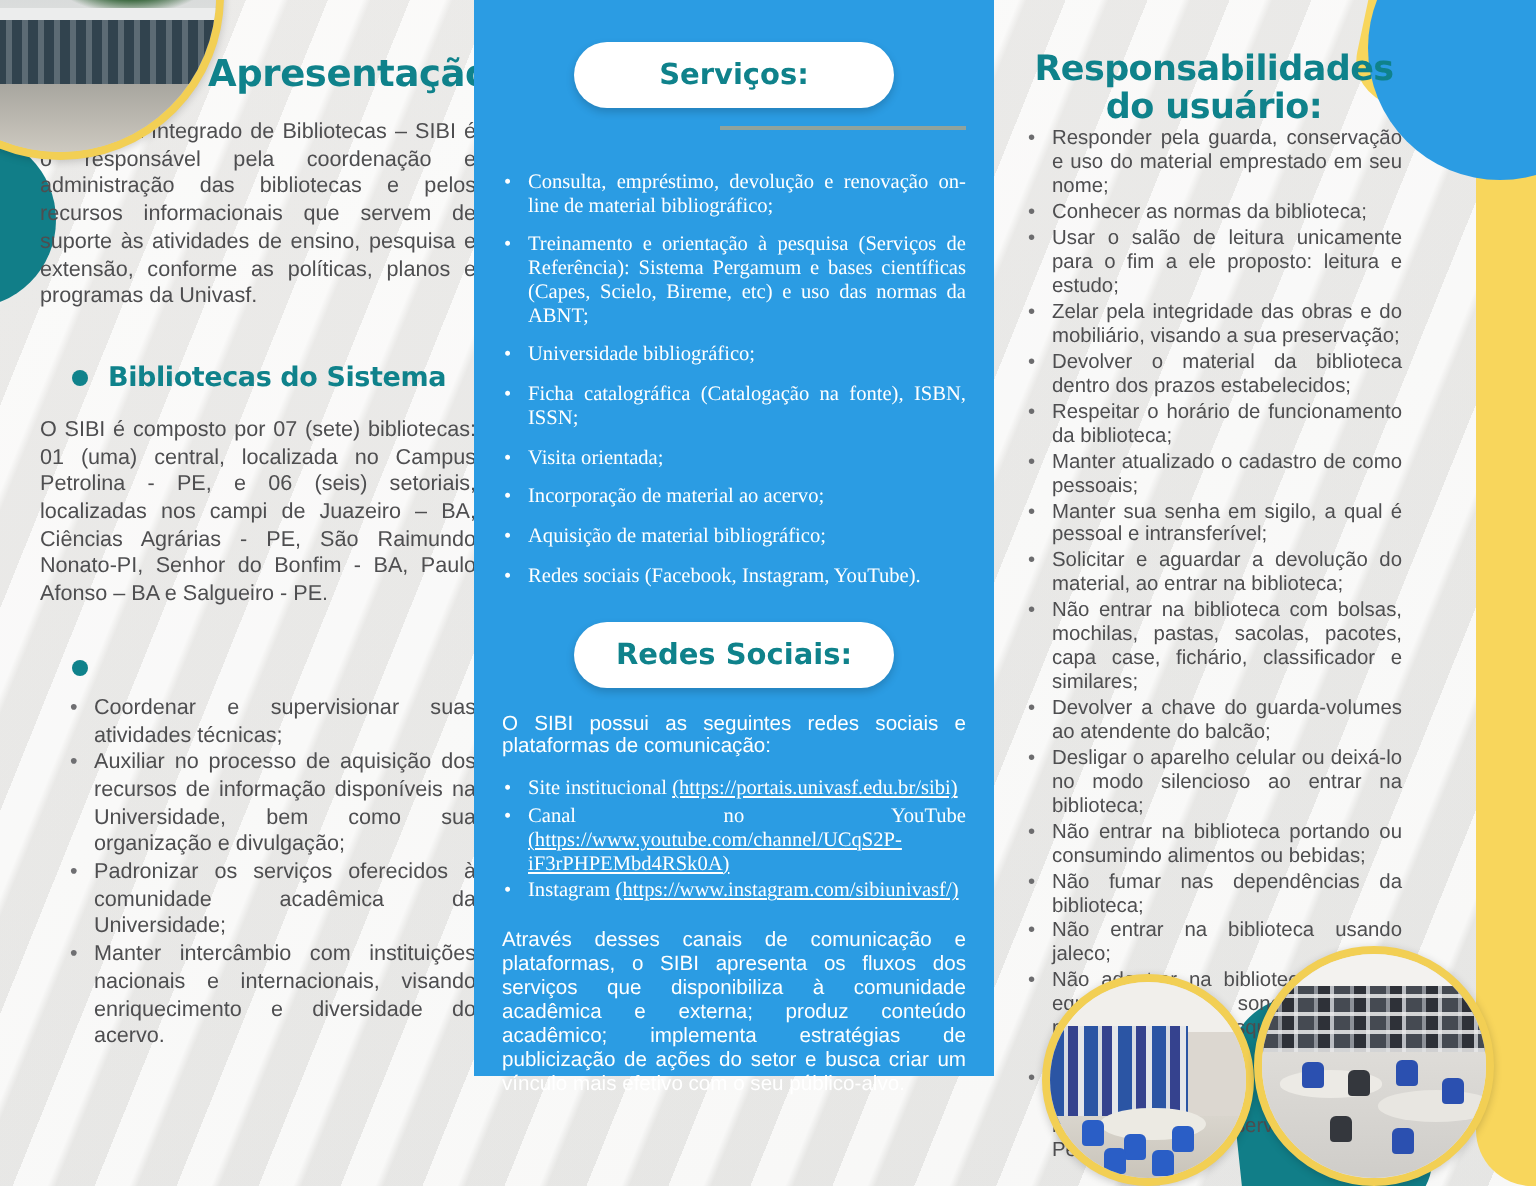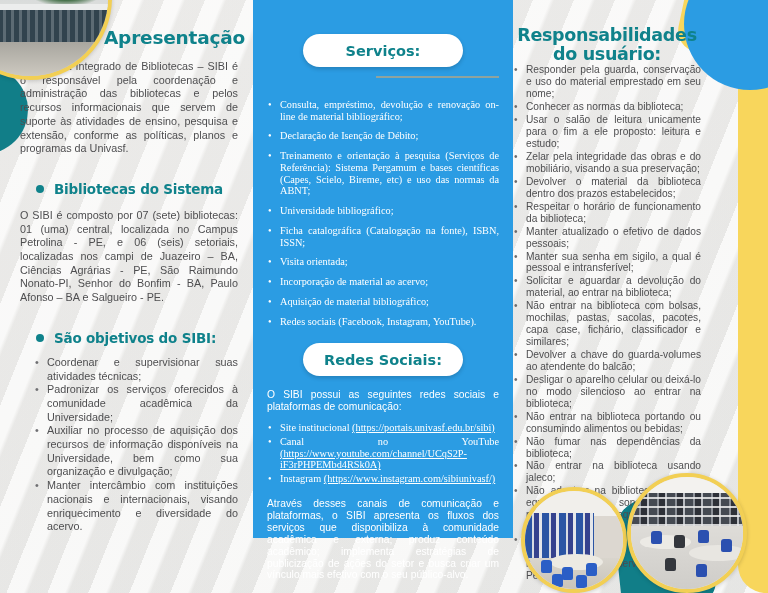--- a/index.html
+++ b/index.html
@@ -54,21 +54,21 @@
   }
   .ph-br .floor2{ left:0; right:0; top:44%; bottom:0; background:linear-gradient(#dedcd8,#cfcdc9); }
   .ph-br .tbl1{ left:8%; top:52%; width:46%; height:12%; border-radius:50%; background:#eceae5; }
   .ph-br .tbl2{ left:52%; top:61%; width:52%; height:14%; border-radius:50%; background:#e8e6e1; }
   .chair2{ position:absolute; width:11px; height:13px; background:#2b50b0; border-radius:3px 3px 2px 2px; }
   .chair2.dk{ background:#34373d; }
 
   
   .col{ position:absolute; top:0; height:538px; }
   .col-left{ left:0; width:253px; padding:0 15px 0 20px; }
-  .col-mid{ left:253px; width:260px; background:#2b9ce3; padding:16px 14px; color:#fff; }
+  .col-mid{ left:237px; width:260px; background:#2b9ce3; padding:3px 14px; color:#fff; }
   .col-right{ left:502px; width:255px; padding:0 56px 0 11px; }
 
   .heading-font{ font-family:"DejaVu Sans", sans-serif; font-weight:bold; color:#0f828b; }
 
   .title-left{ font-size:18.5px; letter-spacing:-.2px; margin:27px 0 0 84px; }
   .intro{ margin-top:22px; }
   .body{ font-size:10.8px; line-height:1.27; color:#4e4e50; }
   .jtext{ text-align:justify; }
 
   .sect{ display:flex; align-items:center; gap:10px; margin:25px 0 0 16px; font-size:13.5px; letter-spacing:-.2px; }
@@ -116,39 +116,37 @@
     <p class="body jtext intro">O Sistema Integrado de Bibliotecas – SIBI é o responsável pela coordenação e administração das bibliotecas e pelos recursos informacionais que servem de suporte às atividades de ensino, pesquisa e extensão, conforme as políticas, planos e programas da Univasf.</p>
 
     <h2 class="sect heading-font">
       <span class="dot"></span>
       <span>Bibliotecas do Sistema</span>
     </h2>
     <p class="body jtext">O SIBI é composto por 07 (sete) bibliotecas: 01 (uma) central, localizada no Campus Petrolina - PE, e 06 (seis) setoriais, localizadas nos campi de Juazeiro – BA, Ciências Agrárias - PE, São Raimundo Nonato-PI, Senhor do Bonfim - BA, Paulo Afonso – BA e Salgueiro - PE.</p>
 
     <h2 class="sect heading-font">
       <span class="dot"></span>
-      <span>São objetivos do SIBI:</span>
     </h2>
     <ul class="blist">
       <li>Coordenar e supervisionar suas atividades técnicas;</li>
+      <li>Auxiliar no processo de aquisição dos recursos de informação disponíveis na Universidade, bem como sua organização e divulgação;</li>
       <li>Padronizar os serviços oferecidos à comunidade acadêmica da Universidade;</li>
-      <li>Auxiliar no processo de aquisição dos recursos de informação disponíveis na Universidade, bem como sua organização e divulgação;</li>
       <li>Manter intercâmbio com instituições nacionais e internacionais, visando enriquecimento e diversidade do acervo.</li>
     </ul>
   </section>
 
   <section class="col col-mid">
     <div class="pill heading-font">
       <span>Serviços:</span>
     </div>
     <div class="pill-underline"></div>
 
     <ul class="blist">
       <li>Consulta, empréstimo, devolução e renovação on-line de material bibliográfico;</li>
-      <li>Declaração de Isenção de Débito;</li>
       <li>Treinamento e orientação à pesquisa (Serviços de Referência): Sistema Pergamum e bases científicas (Capes, Scielo, Bireme, etc) e uso das normas da ABNT;</li>
       <li>Universidade bibliográfico;</li>
       <li>Ficha catalográfica (Catalogação na fonte), ISBN, ISSN;</li>
       <li>Visita orientada;</li>
       <li>Incorporação de material ao acervo;</li>
       <li>Aquisição de material bibliográfico;</li>
       <li>Redes sociais (Facebook, Instagram, YouTube).</li>
     </ul>
 
     <div class="pill pill2 heading-font">
@@ -180,21 +178,21 @@
       <span style="display:block">Responsabilidades</span>
       <span style="display:block">do usuário:</span>
     </h1>
     <ul class="blist">
       <li>Responder pela guarda, conservação e uso do material emprestado em seu nome;</li>
       <li>Conhecer as normas da biblioteca;</li>
       <li>Usar o salão de leitura unicamente para o fim a ele proposto: leitura e estudo;</li>
       <li>Zelar pela integridade das obras e do mobiliário, visando a sua preservação;</li>
       <li>Devolver o material da biblioteca dentro dos prazos estabelecidos;</li>
       <li>Respeitar o horário de funcionamento da biblioteca;</li>
-      <li>Manter atualizado o efetivo de dados pessoais;</li>
+      <li>Manter atualizado o cadastro de como pessoais;</li>
       <li>Manter sua senha em sigilo, a qual é pessoal e intransferível;</li>
       <li>Solicitar e aguardar a devolução do material, ao entrar na biblioteca;</li>
       <li>Não entrar na biblioteca com bolsas, mochilas, pastas, sacolas, pacotes, capa case, fichário, classificador e similares;</li>
       <li>Devolver a chave do guarda-volumes ao atendente do balcão;</li>
       <li>Desligar o aparelho celular ou deixá-lo no modo silencioso ao entrar na biblioteca;</li>
       <li>Não entrar na biblioteca portando ou consumindo alimentos ou bebidas;</li>
       <li>Não fumar nas dependências da biblioteca;</li>
       <li>Não entrar na biblioteca usando jaleco;</li>
       <li>Não adentrar na biblioteca portando equipamentos sonoros que prejudiquem a pesquisa/estudo de outros usuários;</li>
       <li>Acompanhar o histórico de movimentações (empréstimos, renovações e reserva) no Meu Pergamum.</li>

